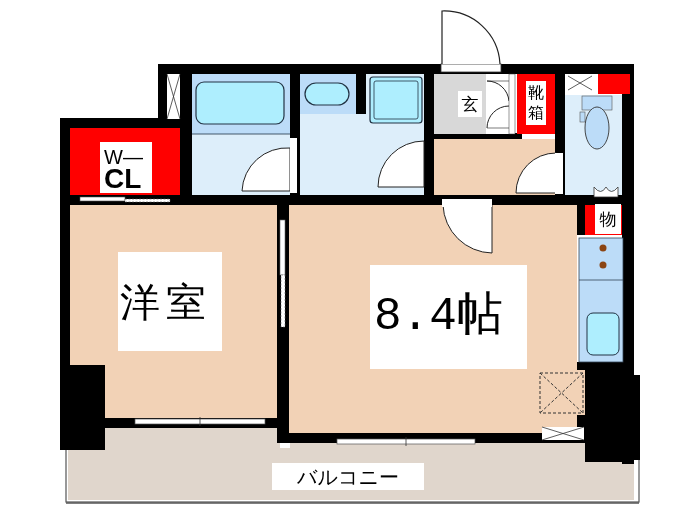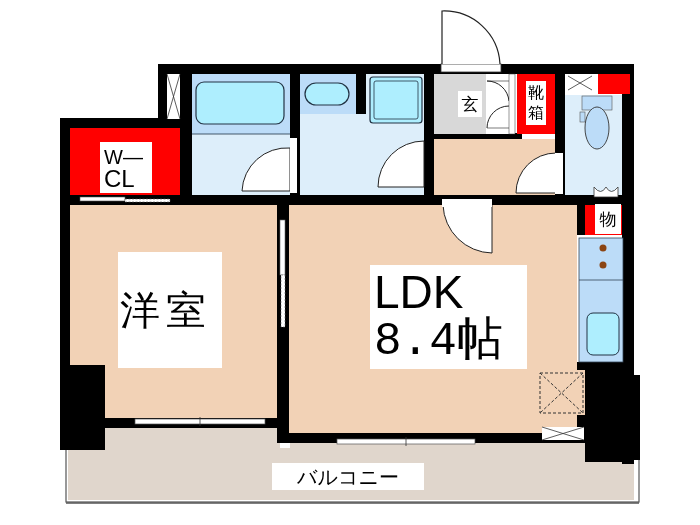--- a/index.html
+++ b/index.html
@@ -175,40 +175,39 @@
       <line x1="579" y1="280" x2="623" y2="280" stroke="#345" stroke-width="0.8"></line>
       <circle cx="603" cy="248" r="3.5" fill="#8b4513"></circle>
       <circle cx="603" cy="265" r="3.5" fill="#8b4513"></circle>
       <rect x="587" y="313" width="32" height="42" rx="6" fill="#aeeefe" stroke="#234" stroke-width="1"></rect>
     </g>
   </svg>
 </div>
 
 <div class="label-box" style="left:100px;top:142px;width:52px;height:51px;align-items:flex-start;padding-left:4px;box-sizing:border-box;">
   <span style="font-family:'Liberation Sans',sans-serif;font-size:20px;line-height:22px;">W—</span>
-  <span style="font-family:'Liberation Sans',sans-serif;font-size:24px;line-height:22px;">CL</span>
+  <span style="font-family:'Liberation Sans',sans-serif;font-size:28px;line-height:22px;font-weight:bold;">CL</span>
 </div>
 
 <div class="label-box" style="left:458px;top:91px;width:24px;height:26px;align-items:center;">
   <span class="serif" style="font-size:17px;line-height:20px;">玄</span>
 </div>
 
 <div class="label-box" style="left:526px;top:81px;width:20px;height:44px;align-items:center;">
   <span class="serif" style="font-size:16px;line-height:20px;">靴</span>
   <span class="serif" style="font-size:16px;line-height:20px;">箱</span>
 </div>
 
 <div class="label-box" style="left:595px;top:204px;width:26px;height:30px;align-items:center;">
   <span class="serif" style="font-size:17px;line-height:22px;">物</span>
 </div>
 
-<div class="label-box" style="left:118px;top:252px;width:104px;height:116px;align-items:flex-start;padding-left:2px;box-sizing:border-box;">
+<div class="label-box" style="left:118px;top:252px;width:104px;height:99px;align-items:flex-start;padding-left:2px;box-sizing:border-box;">
   <span style="font-family:'DejaVu Sans',sans-serif;font-size:40px;line-height:50px;letter-spacing:6px;">洋室</span>
 </div>
 
 <div class="label-box" style="left:370px;top:265px;width:157px;height:104px;align-items:flex-start;padding-left:4px;box-sizing:border-box;">
-  <span style="font-family:'Liberation Sans',sans-serif;font-size:46px;line-height:50px;">LDK</span>
   <span style="font-family:Liberation Mono, monospace;font-size:46px;line-height:50px;">8.4帖</span>
 </div>
 
 <div class="label-box" style="left:272px;top:463px;width:152px;height:27px;align-items:center;">
   <span class="serif" style="font-size:20px;line-height:24px;">バルコニー</span>
 </div>
 
 </body></html>

